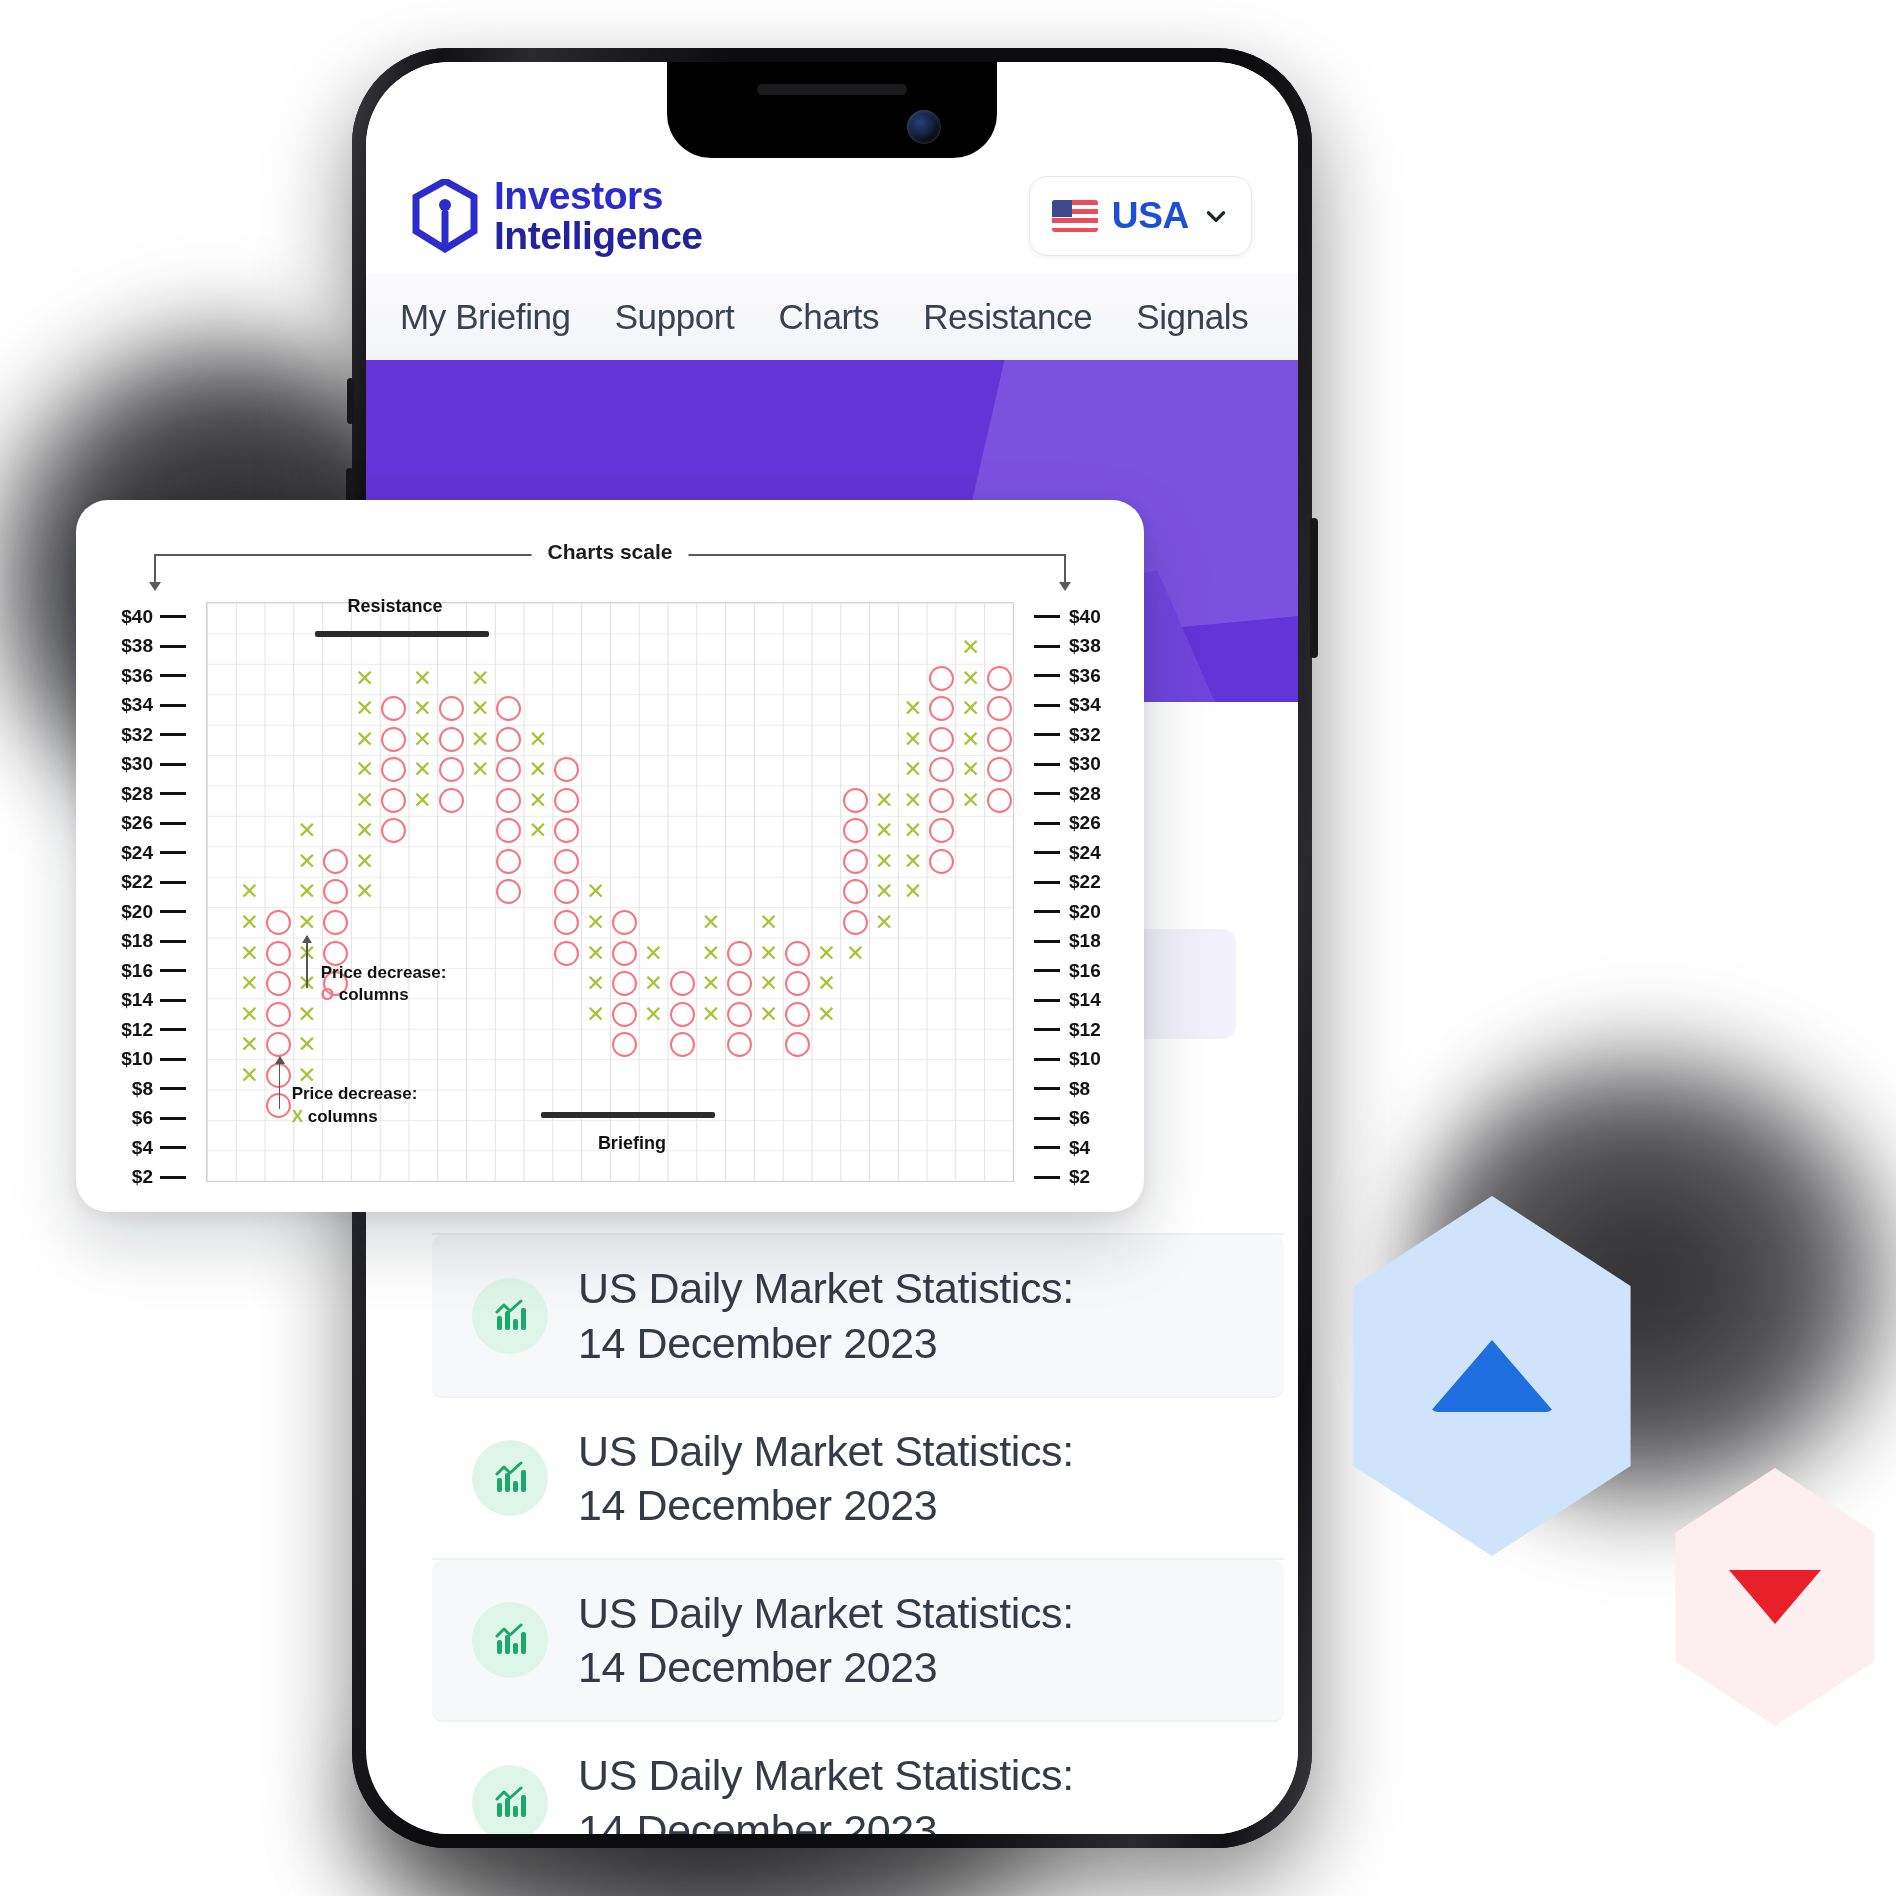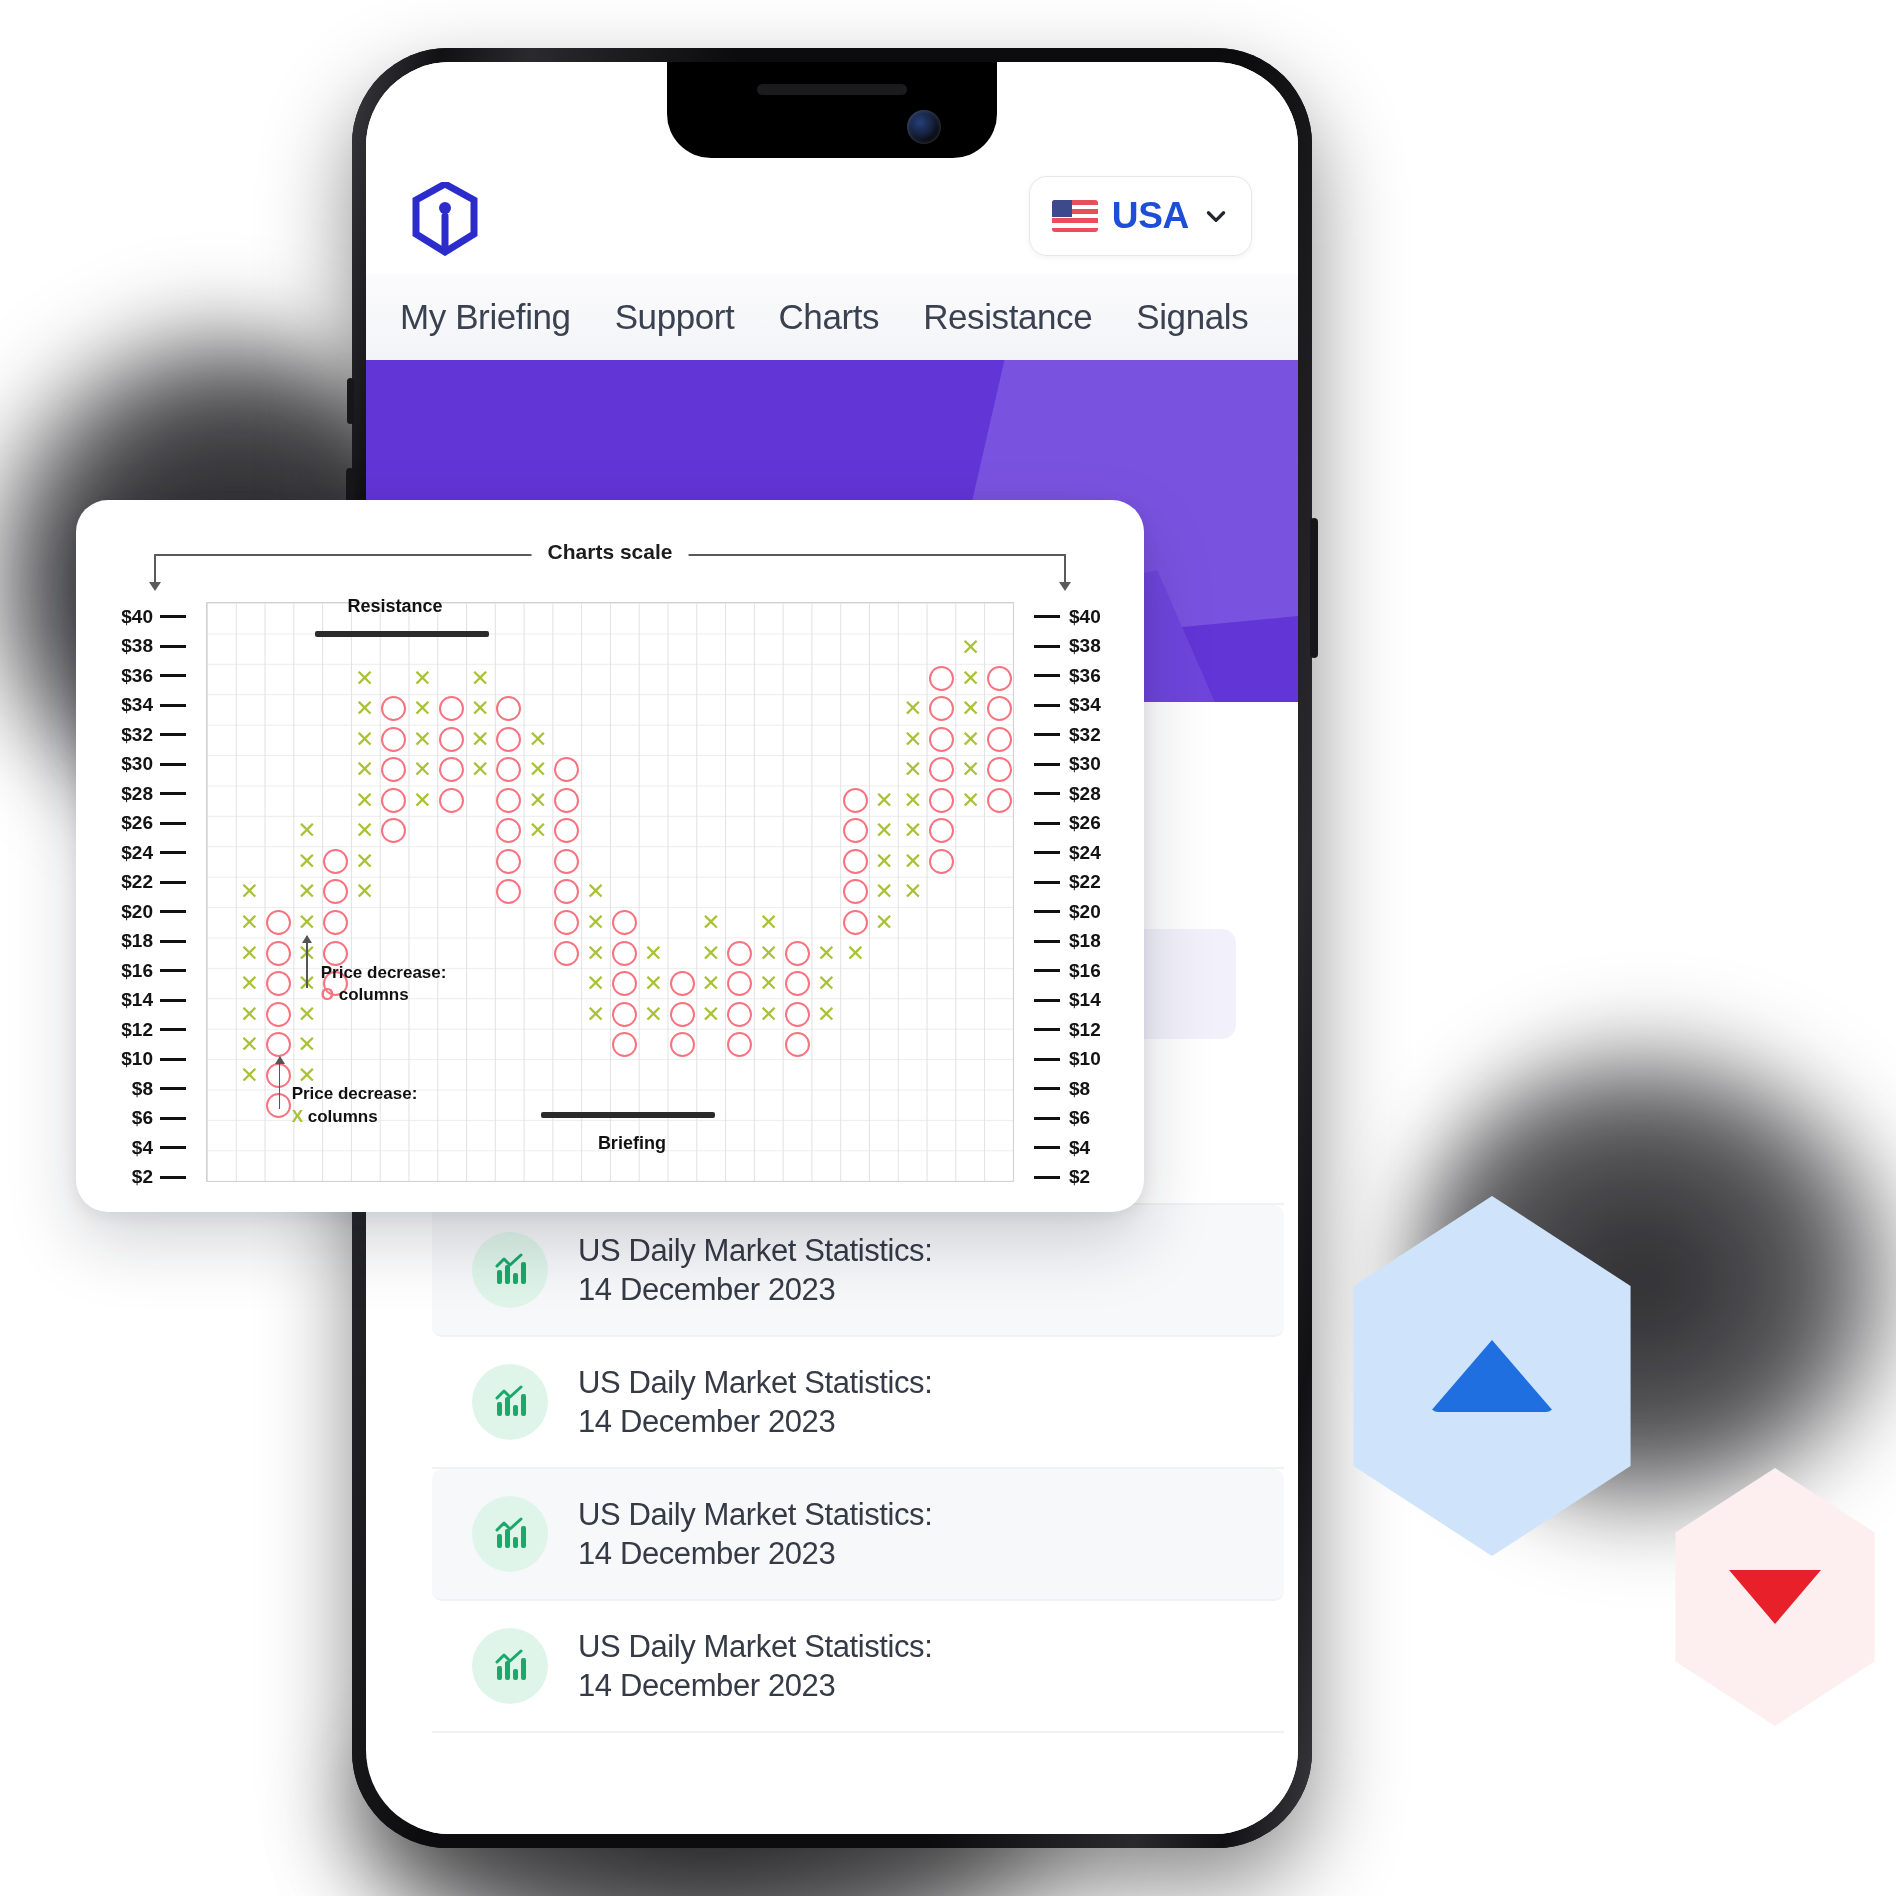--- a/index.html
+++ b/index.html
@@ -118,21 +118,21 @@
   .list-item {
     display: flex; align-items: center; gap: 30px;
     padding: 26px 40px 26px 40px; margin: 0 14px;
     border-bottom: 2px solid #f0f1f4;
   }
   .list-item.alt { background: #f7f8fa; border-radius: 10px; }
   .list-icon {
     width: 76px; height: 76px; border-radius: 50%; background: #dff5ea; flex: none;
     display: flex; align-items: center; justify-content: center;
   }
-  .list-text { font-size: 31px; line-height: 1.26; color: #343a46; letter-spacing: -.4px; }
+  .list-text { font-size: 43px; line-height: 1.26; color: #343a46; letter-spacing: -.4px; }
 
   
   .pf-card {
     position: absolute; left: 76px; top: 500px; width: 1068px; height: 712px;
     background: #fff; border-radius: 32px; z-index: 8;
     box-shadow: 0 30px 70px rgba(18,20,40,.18), 0 4px 16px rgba(18,20,40,.08);
     padding: 18px 26px;
   }
   .pf-scale-bar { position: relative; height: 56px; margin: 14px 52px 0 52px; }
   .pf-scale-line { position:absolute; top: 22px; left: 0; right: 0; height: 2px; background:#5a5a5a; }
@@ -302,20 +302,24 @@
         </div>
     </div>
 
     <div class="app-header">
       <div class="brand">
         <svg class="brand-mark" viewBox="0 0 66 74">
           <path d="M33 2 L62 18 L62 52 L33 70 L4 52 L4 18 Z" fill="none" stroke="#2c2ccc" stroke-width="7"></path>
           <circle cx="33" cy="26" r="6" fill="#2c2ccc"></circle>
           <path d="M33 34 L33 66" stroke="#2c2ccc" stroke-width="7" stroke-linecap="round"></path>
         </svg>
+        <div class="brand-text">
+          <div>Investors</div>
+          <div class="l2">Intelligence</div>
+        </div>
       </div>
 
       <div class="country-select">
         <span class="flag"></span>
         <span class="country-label">USA</span>
         <svg class="chev" viewBox="0 0 24 24">
           <path d="M5 9 L12 16 L19 9" fill="none" stroke="#22262f" stroke-width="3" stroke-linecap="round" stroke-linejoin="round"></path>
         </svg>
       </div>
     </div>

